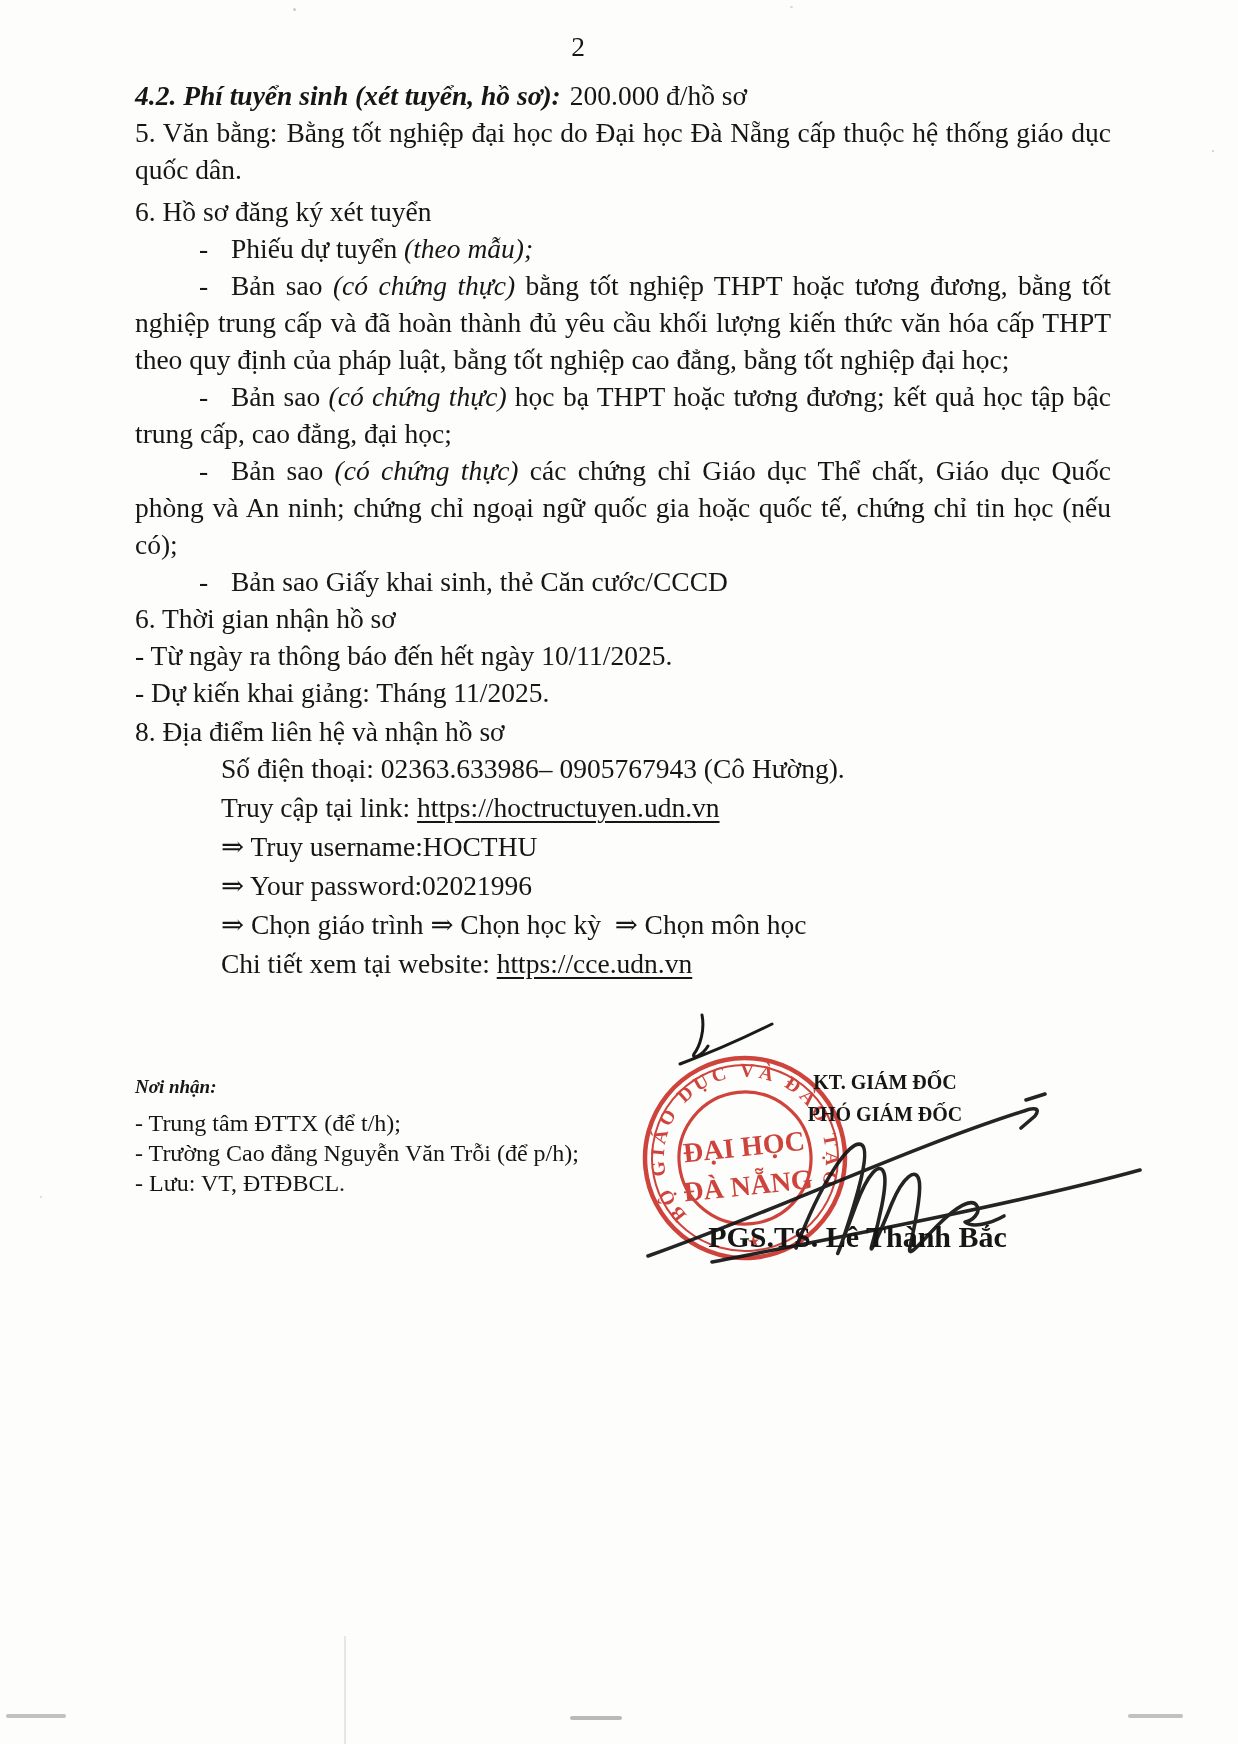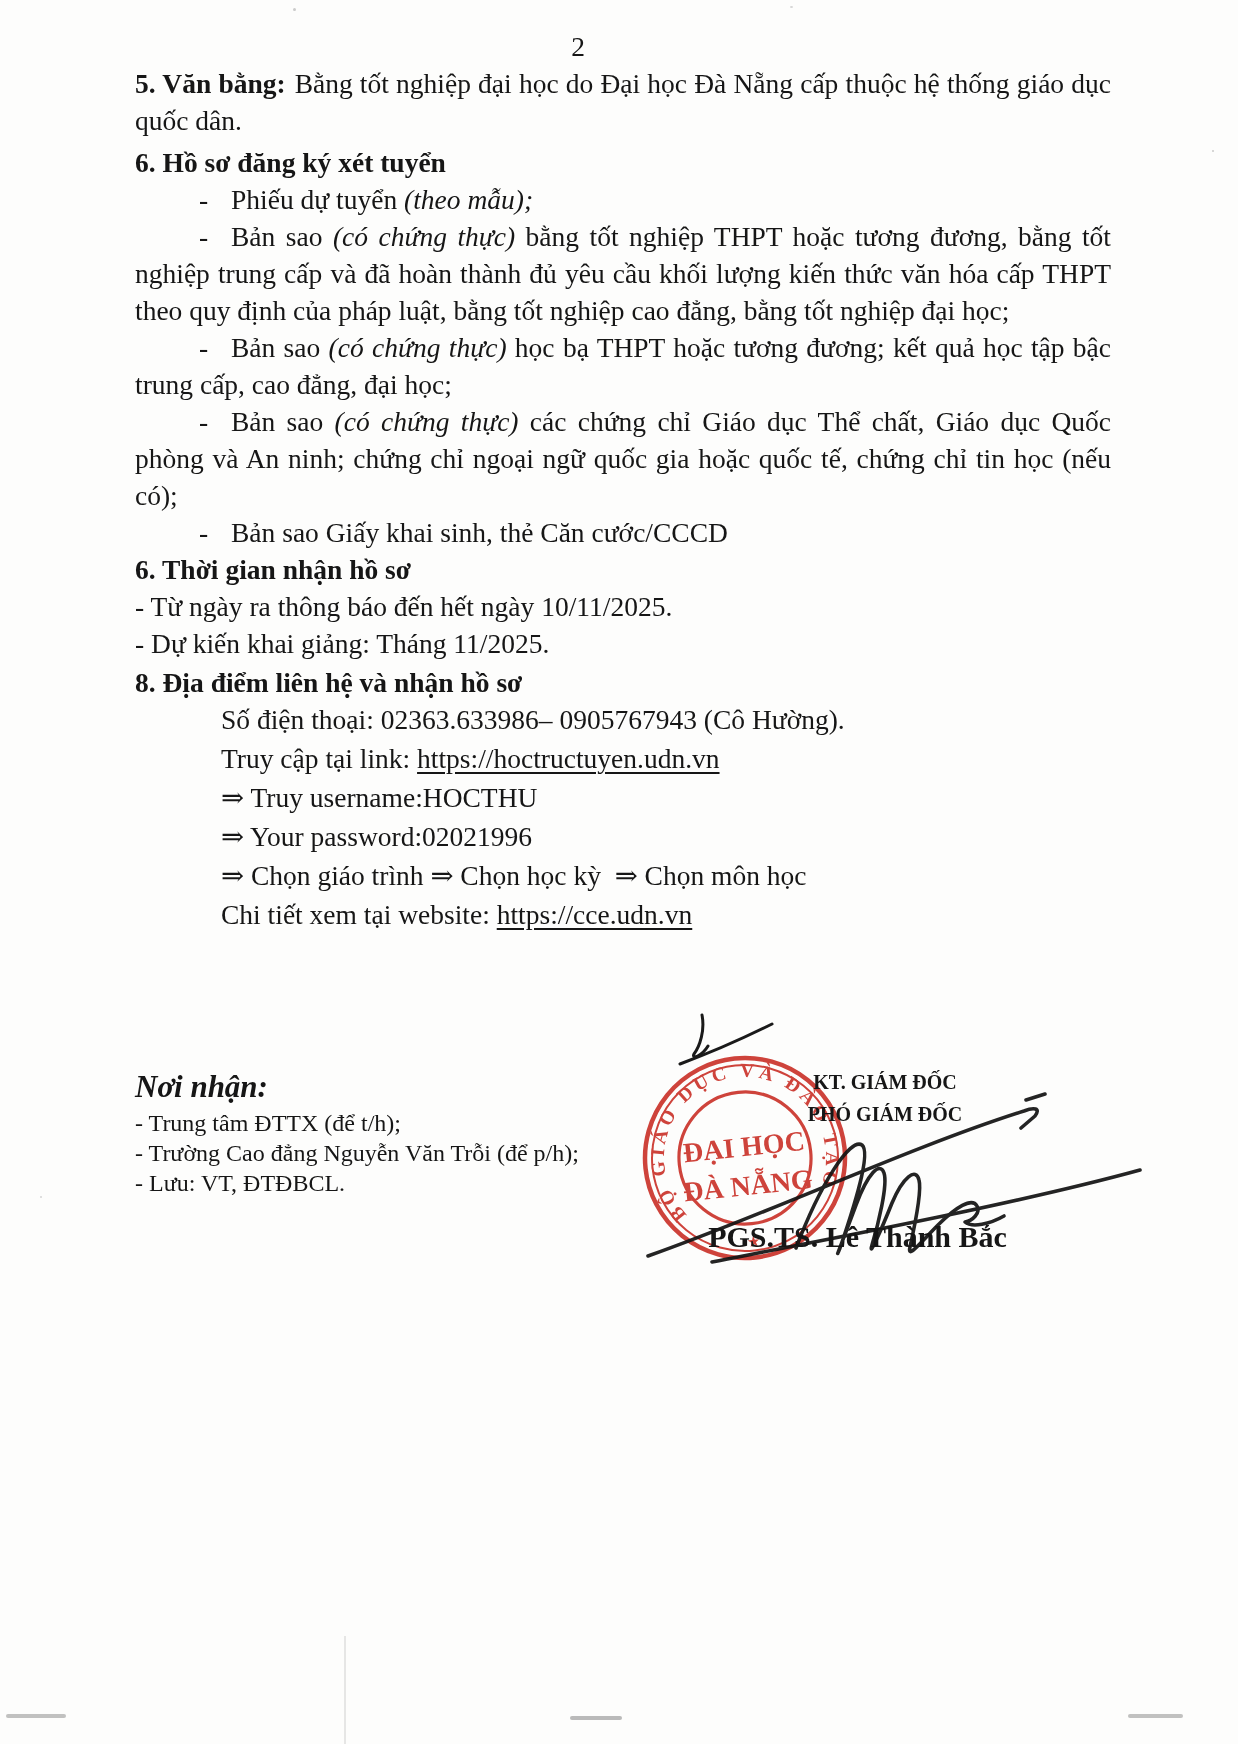--- a/index.html
+++ b/index.html
@@ -11,52 +11,53 @@
   .body{
     position:absolute; left:135px; top:28px; width:976px;
     font-size:27.5px; line-height:37px;
   }
   .body p{margin:0; padding:0;}
   .pageno{text-align:center; transform:translateX(-45px);}
   .mt12{margin-top:12px !important;}
   .mt5{margin-top:5px !important;}
   .mt2{margin-top:2px !important;}
   .mt6{margin-top:6px !important;}
-  .h{font-weight:bold;}
+  .h{font-weight:normal;}
   .bi{font-weight:bold; font-style:italic;}
   .just{text-align:justify;}
   .li{text-indent:64px;}
   .dash{display:inline-block; width:32px; text-indent:0;}
   .ti{padding-left:66px;}
   .ind86{text-indent:86px;}
   .gap{margin-left:9px;}
   .val{}
   .pre{white-space:pre;}
   .lnk{color:inherit; text-decoration:underline; text-decoration-thickness:2px; text-underline-offset:4px; cursor:pointer;}
   .recip{position:absolute; left:135px; top:1070px; font-size:24px; line-height:30px;}
-  .recip .rh{font-size:31px; font-weight:bold; font-style:italic; line-height:34px; margin-bottom:4px;}
+  .recip .rh{font-size:19px; font-weight:bold; font-style:italic; line-height:34px; margin-bottom:4px;}
   .sig-titles{position:absolute; left:715px; top:1066px; width:340px; text-align:center;
     font-weight:bold; font-size:20px; line-height:32px; z-index:5;}
   .sig-name{position:absolute; left:685px; top:1220px; width:345px; text-align:center;
     font-weight:bold; font-size:30px; z-index:5;}
   .stamp-svg{position:absolute; left:640px; top:1053px; z-index:2; transform:rotate(-6deg); opacity:.92;}
   .sign-svg{position:absolute; left:600px; top:1085px; z-index:6;}
   .penmark-svg{position:absolute; left:672px; top:1012px; z-index:4;}
   .spk{position:absolute; background:#777; border-radius:2px;}
   .dot{position:absolute; background:#9a9a9a; border-radius:50%;}
   .vline{position:absolute; width:2px; background:#dcdcdc; opacity:.7;}
 </style>
 </head>
 <body>
 
 <div class="page">
 
   <div class="body">
     <p class="pageno">2</p>
 
+    <p class="mt12"><span class="bi">4.2. Phí tuyển sinh (xét tuyển, hồ sơ):</span><span class="gap">200.000 đ/hồ sơ</span></p>
 
     <p class="just"><span class="h">5. Văn bằng:</span><span class="gap">Bằng tốt nghiệp đại học do Đại học Đà Nẵng cấp thuộc hệ thống giáo dục quốc dân.</span></p>
 
     <p class="h mt5">6. Hồ sơ đăng ký xét tuyển</p>
 
     <p class="li"><span class="dash">-</span><span>Phiếu dự tuyển </span><i>(theo mẫu);</i><span></span></p>
 
     <p class="li just"><span class="dash">-</span><span>Bản sao </span><i>(có chứng thực)</i><span> bằng tốt nghiệp THPT hoặc tương đương, bằng tốt nghiệp trung cấp và đã hoàn thành đủ yêu cầu khối lượng kiến thức văn hóa cấp THPT theo quy định của pháp luật, bằng tốt nghiệp cao đẳng, bằng tốt nghiệp đại học;</span></p>
 
     <p class="li just"><span class="dash">-</span><span>Bản sao </span><i>(có chứng thực)</i><span> học bạ THPT hoặc tương đương; kết quả học tập bậc trung cấp, cao đẳng, đại học;</span></p>

